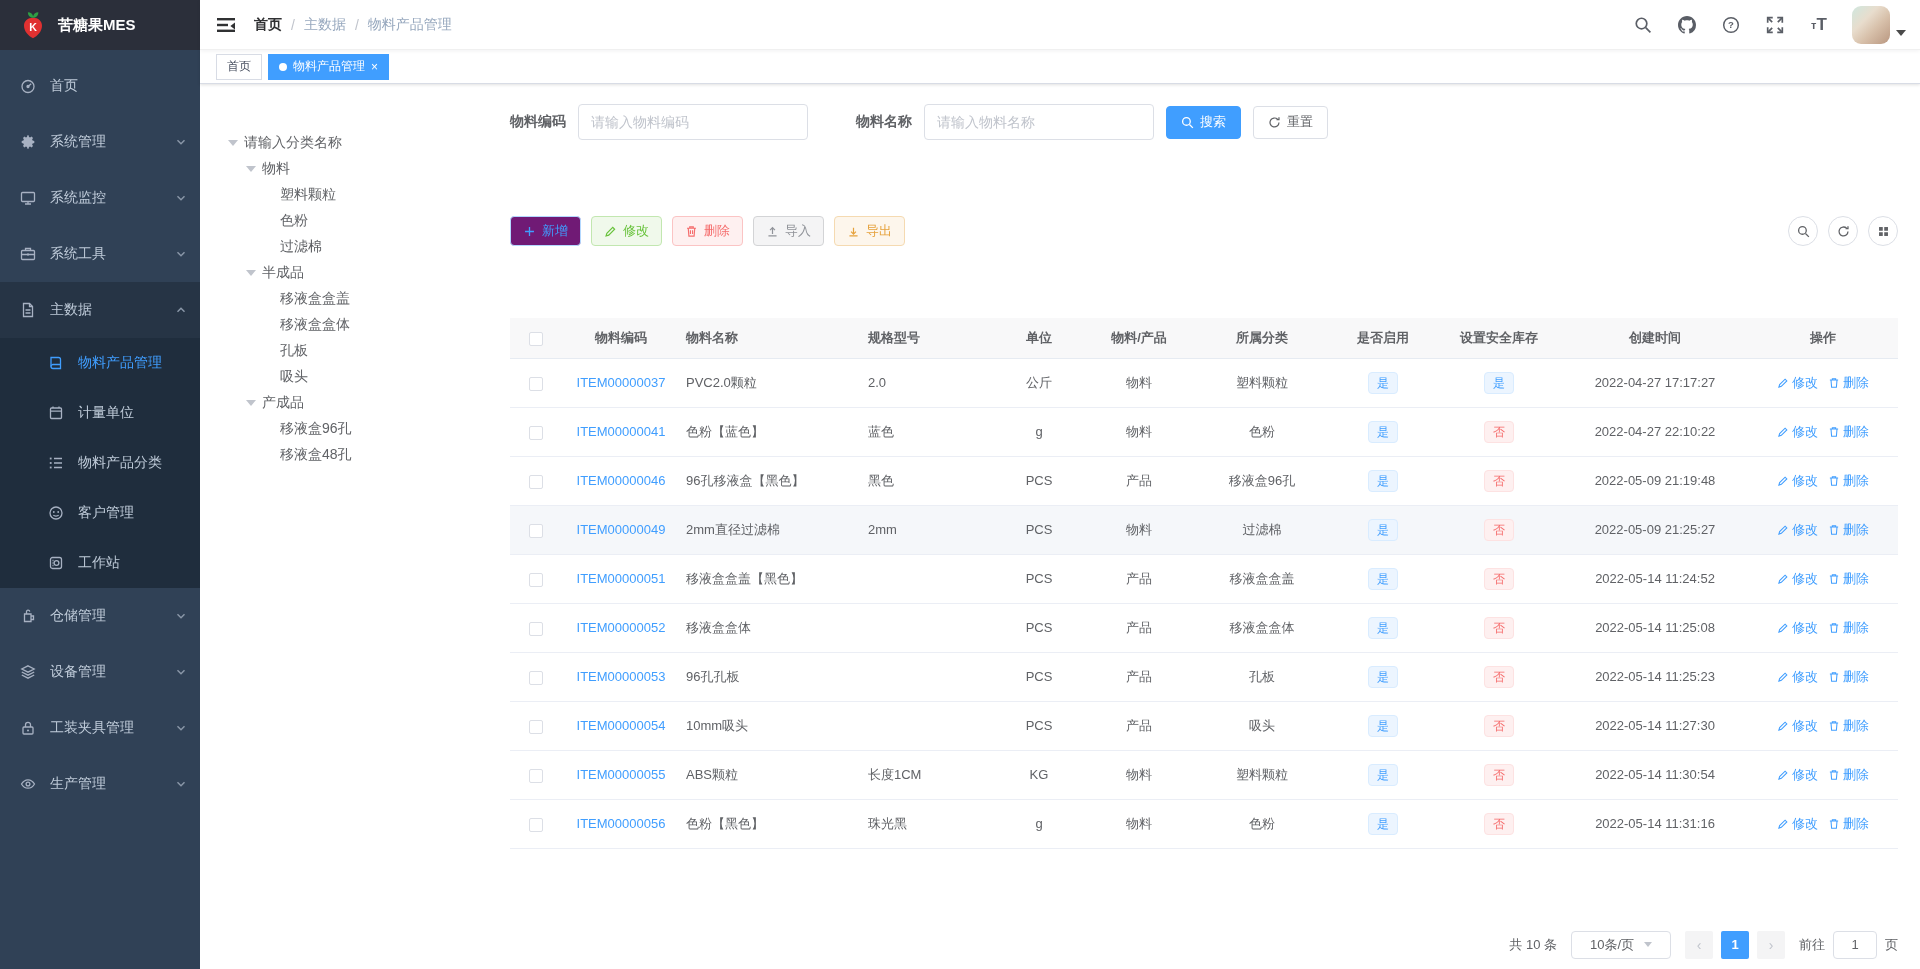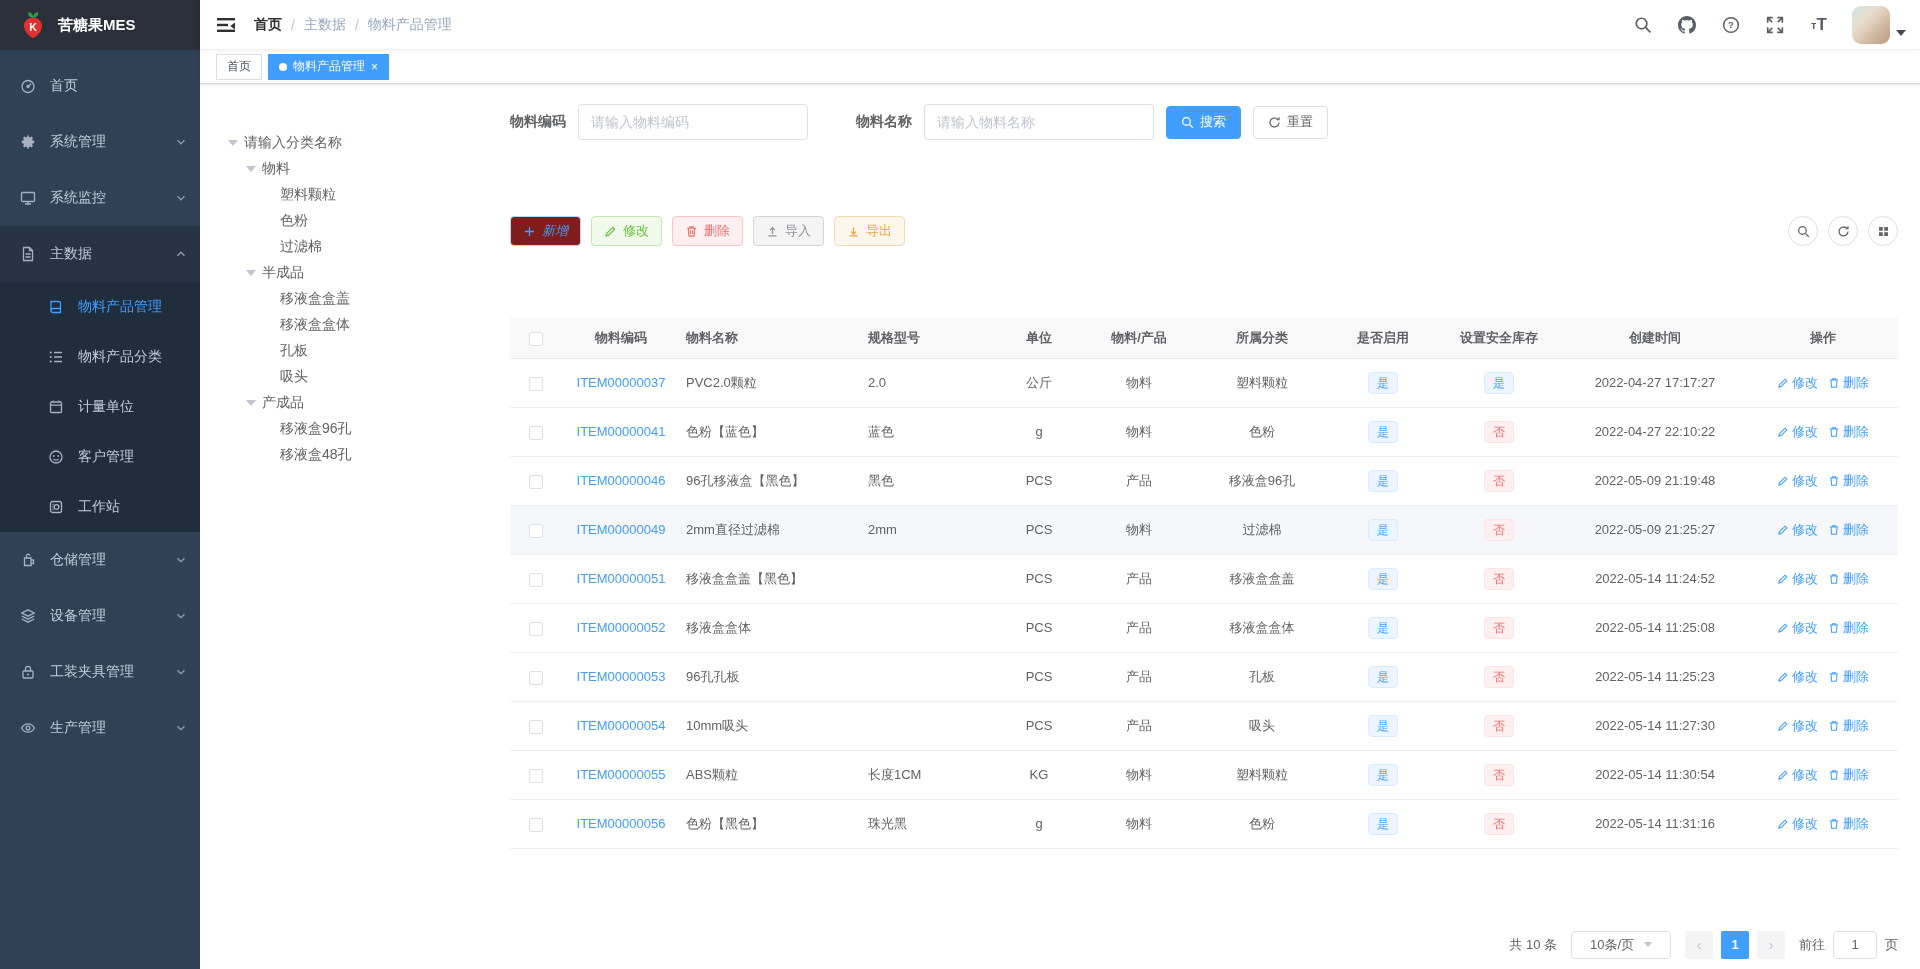--- a/index.html
+++ b/index.html
@@ -82,21 +82,21 @@
   .gap-lg { width:24px; }
   .btn { height:33px; border-radius:4px; border:1px solid #dcdfe6; background:#fff; color:#606266;
     font-size:13px; display:inline-flex; align-items:center; gap:6px; padding:0 14px; cursor:pointer;
     font-family:inherit; white-space:nowrap; }
   .btn svg { width:13px; height:13px; }
   .btn-primary { background:#409eff; border-color:#409eff; color:#fff; }
 
   
   .toolbar-row { margin-top:18px; display:flex; align-items:center; gap:10px; }
   .btn-sm { height:30px; padding:0 12px; font-size:13px; }
-  .btn-add { color:#409eff; background:#7f1d1d; border-color:#b3d8ff;font-style:italic; }
+  .btn-add { color:#409eff; background:#701a75; border-color:#b3d8ff; }
   .btn-edit { color:#67c23a; background:#f0f9eb; border-color:#c2e7b0; }
   .btn-del { color:#f56c6c; background:#fef0f0; border-color:#fbc4c4; }
   .btn-import { color:#909399; background:#f4f4f5; border-color:#d3d4d6; }
   .btn-export { color:#e6a23c; background:#fdf6ec; border-color:#f5dab1; }
   .toolbar-right { margin-left:auto; display:flex; gap:10px; }
   .circle-btn { width:30px; height:30px; border-radius:50%; border:1px solid #dcdfe6; background:#fff;
     display:flex; align-items:center; justify-content:center; color:#606266; cursor:pointer; }
   .circle-btn svg { width:13px; height:13px; }
 
   
@@ -176,20 +176,34 @@
               <path d="M8 11.5V14M5 14h6"></path>
             </svg>
           </span>
         <span class="lbl">系统监控</span>
         <span class="chev">
             <svg viewBox="0 0 10 10" fill="none" stroke="currentColor" stroke-width="1.4">
               <path d="M1.5 3.2 5 6.8l3.5-3.6"></path>
             </svg>
           </span>
       </div>
+      <div class="menu-item">
+        <span class="mi">
+            <svg viewBox="0 0 16 16" fill="none" stroke="currentColor" stroke-width="1.3">
+              <rect x="1.5" y="4.5" width="13" height="9" rx="1"></rect>
+              <path d="M5.5 4.5v-2h5v2M1.5 8.5h13M8 7.3v2.4"></path>
+            </svg>
+          </span>
+        <span class="lbl">系统工具</span>
+        <span class="chev">
+            <svg viewBox="0 0 10 10" fill="none" stroke="currentColor" stroke-width="1.4">
+              <path d="M1.5 3.2 5 6.8l3.5-3.6"></path>
+            </svg>
+          </span>
+      </div>
 
       <div class="menu-item parent-open">
         <span class="mi">
             <svg viewBox="0 0 16 16" fill="none" stroke="currentColor" stroke-width="1.3">
               <path d="M3.5 1.5h6l3 3v10h-9z"></path>
               <path d="M9.5 1.5v3h3M5.5 8h5M5.5 11h5"></path>
             </svg>
           </span>
         <span class="lbl">主数据</span>
         <span class="chev">
@@ -200,40 +214,40 @@
       </div>
       <div class="submenu">
         <div class="menu-item active">
           <span class="mi">
               <svg viewBox="0 0 16 16" fill="none" stroke="currentColor" stroke-width="1.3">
                 <path d="M3 2.5h7.5a2 2 0 0 1 2 2v9H5a2 2 0 0 1-2-2z"></path>
                 <path d="M3 11.5a2 2 0 0 1 2-2h7.5"></path>
               </svg>
             </span>
           <span class="lbl">物料产品管理</span>
+        </div>
+        <div class="menu-item">
+          <span class="mi">
+              <svg viewBox="0 0 16 16" fill="none" stroke="currentColor" stroke-width="1.3">
+                <rect x="2.5" y="3" width="11" height="10.5" rx="1"></rect>
+                <path d="M5 3V1.5M11 3V1.5M2.5 6.2h11"></path>
+              </svg>
+            </span>
+          <span class="lbl">计量单位</span>
         </div>
         <div class="menu-item">
           <span class="mi">
               <svg viewBox="0 0 16 16" fill="none" stroke="currentColor" stroke-width="1.3">
                 <path d="M6 3.5h8M6 8h8M6 12.5h8"></path>
                 <rect x="1.8" y="2.6" width="1.8" height="1.8" fill="currentColor" stroke="none"></rect>
                 <rect x="1.8" y="7.1" width="1.8" height="1.8" fill="currentColor" stroke="none"></rect>
                 <rect x="1.8" y="11.6" width="1.8" height="1.8" fill="currentColor" stroke="none"></rect>
               </svg>
             </span>
           <span class="lbl">物料产品分类</span>
-        </div>
-        <div class="menu-item">
-          <span class="mi">
-              <svg viewBox="0 0 16 16" fill="none" stroke="currentColor" stroke-width="1.3">
-                <rect x="2.5" y="3" width="11" height="10.5" rx="1"></rect>
-                <path d="M5 3V1.5M11 3V1.5M2.5 6.2h11"></path>
-              </svg>
-            </span>
-          <span class="lbl">计量单位</span>
         </div>
         <div class="menu-item">
           <span class="mi">
               <svg viewBox="0 0 16 16" fill="none" stroke="currentColor" stroke-width="1.3">
                 <circle cx="8" cy="8" r="6"></circle>
                 <circle cx="5.8" cy="7" r=".9" fill="currentColor" stroke="none"></circle>
                 <circle cx="10.2" cy="7" r=".9" fill="currentColor" stroke="none"></circle>
                 <path d="M5.4 10.2c.9 1.1 4.3 1.1 5.2 0"></path>
               </svg>
             </span>

